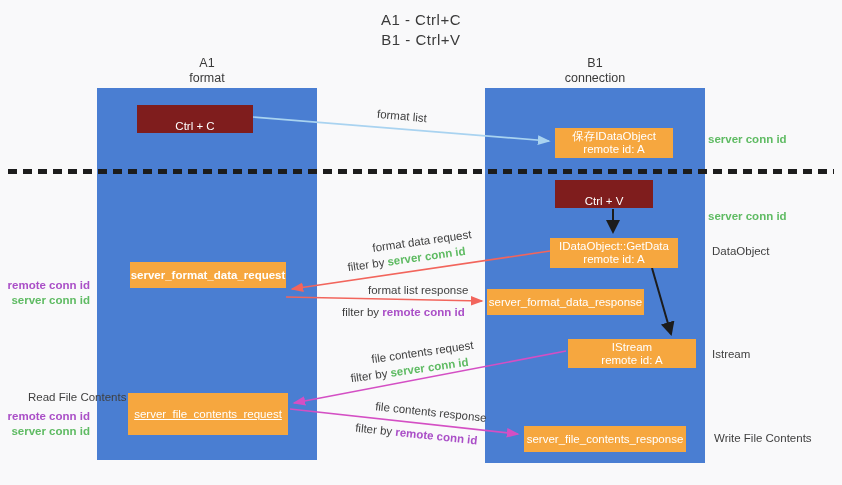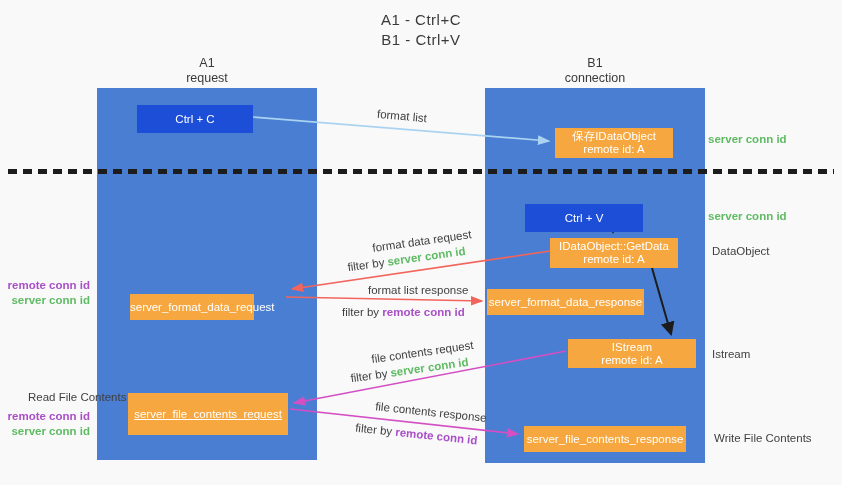--- a/index.html
+++ b/index.html
@@ -17,21 +17,21 @@
   .col-header{
     width:220px;text-align:center;font-size:12.5px;line-height:15px;color:#3a3a3a;top:56px;
   }
   .lifeline{
     width:220px;top:88px;background:#4a7ed2;
   }
   .node{
     box-sizing:border-box;text-align:center;color:#fff;font-size:11.5px;
     display:flex;flex-direction:column;justify-content:center;line-height:13px;
   }
-  .green{background:#1d4ed8;}
+  .green{background:#7f1d1d;justify-content:flex-end;}
   .orange{background:#f6a73f;}
   .dotted-line{
     left:8px;width:826px;top:169px;height:5px;
     background:repeating-linear-gradient(to right,#1c1c1c 0 9px,transparent 9px 15px);
   }
   .arrow-label{font-size:11.5px;color:#3f3f3f;white-space:nowrap;}
   .lbl-green{color:#5fbb63;font-weight:bold;}
   .lbl-purple{color:#aa4fc7;font-weight:bold;}
   .side-label{font-size:11.5px;white-space:nowrap;}
   .side-plain{color:#3f3f3f;}
@@ -41,21 +41,21 @@
 </head>
 <body>
 
 <div class="abs title">
   <div>A1 - Ctrl+C</div>
   <div>B1 - Ctrl+V</div>
 </div>
 
 <div class="abs col-header" style="left:97px;">
   <div>A1</div>
-  <div>request</div>
+  <div>format</div>
 </div>
 <div class="abs col-header" style="left:485px;">
   <div>B1</div>
   <div>connection</div>
 </div>
 
 <div class="abs lifeline" style="left:97px;height:372px;"></div>
 <div class="abs lifeline" style="left:485px;height:375px;"></div>
 
 <div class="abs dotted-line"></div>
@@ -86,30 +86,30 @@
 
 <div class="abs node green" style="left:137px;top:105px;width:116px;height:28px;">
   <div>Ctrl + C</div>
 </div>
 
 <div class="abs node orange" style="left:555px;top:128px;width:118px;height:30px;">
   <div>保存IDataObject</div>
   <div>remote id: A</div>
 </div>
 
-<div class="abs node green" style="left:525px;top:180px;width:118px;height:28px;margin-top:24px;">
+<div class="abs node green" style="left:555px;top:180px;width:98px;height:28px;">
   <div>Ctrl + V</div>
 </div>
 
 <div class="abs node orange" style="left:550px;top:238px;width:128px;height:30px;">
   <div>IDataObject::GetData</div>
   <div>remote id: A</div>
 </div>
 
-<div class="abs node orange" style="left:130px;top:294px;width:124px;height:26px;">
+<div class="abs node orange" style="left:130px;top:262px;width:156px;height:26px;font-weight:bold;">
   <div>server_format_data_request</div>
 </div>
 
 <div class="abs node orange" style="left:487px;top:289px;width:157px;height:26px;">
   <div>server_format_data_response</div>
 </div>
 
 <div class="abs node orange" style="left:568px;top:339px;width:128px;height:29px;">
   <div>IStream</div>
   <div>remote id: A</div>

